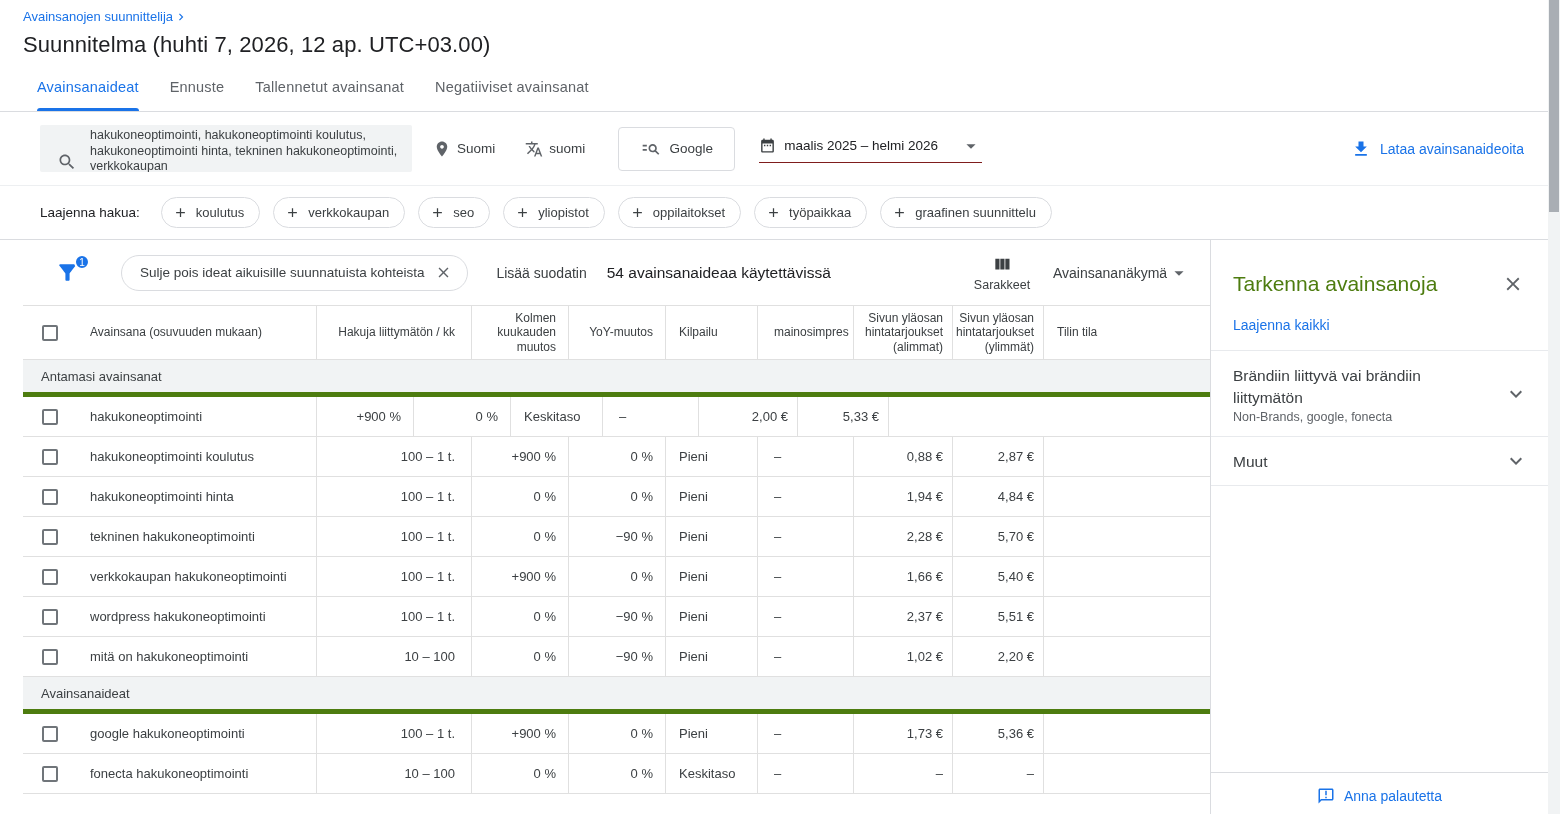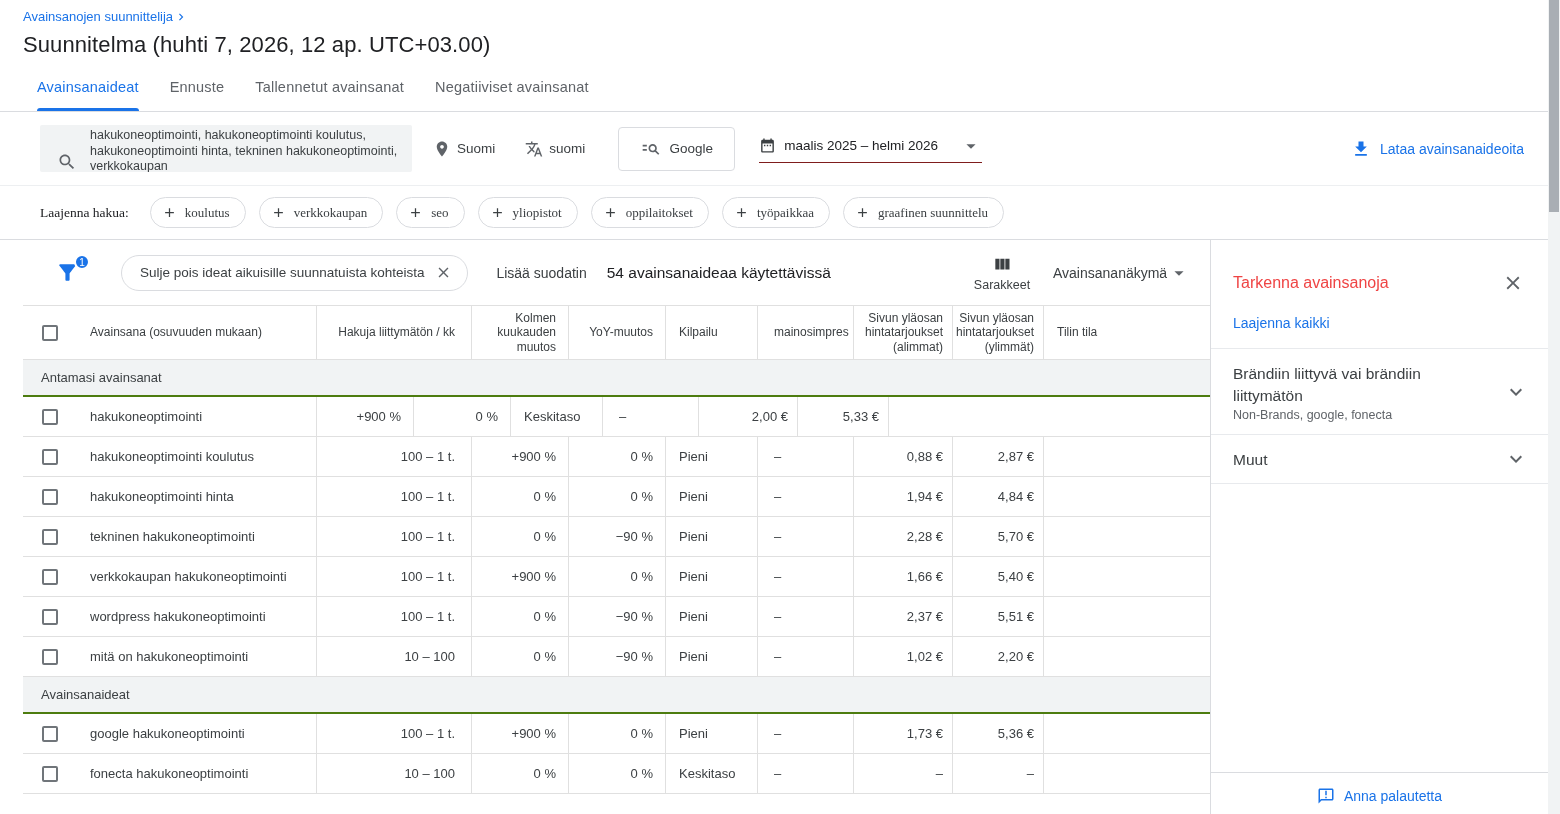--- a/index.html
+++ b/index.html
@@ -35,21 +35,21 @@
   .google-box .icon { font-size:20px; color:#5f6368; }
   .date-select { margin-left:24px; display:flex; align-items:center; gap:8px; padding:0 0 5px 0;
     border-bottom:1px solid #7f1d1d; font-size:13.5px; color:#202124; cursor:pointer; }
   .date-select .cal-ic { font-size:17px; color:#3c4043; }
   .date-select .dd-ic { font-size:22px; color:#5f6368; margin-left:14px; }
   .download-btn { position:absolute; right:36px; top:50%; transform:translateY(-50%);
     display:flex; align-items:center; gap:9px; color:#1a73e8; font-size:14px; font-weight:500; cursor:pointer; }
   .download-btn .icon { font-size:20px; }
 
   
-  .expand-row { height:54px; display:flex; align-items:center; padding-left:40px; border-bottom:1px solid #dadce0;font-family:Liberation Serif, serif; }
+  .expand-row { height:54px; display:flex; align-items:center; padding-left:40px; border-bottom:1px solid #dadce0; }
   .expand-label { font-size:13.5px; color:#202124; margin-right:21px; }
   .chips { display:flex; gap:13px; }
   .chip { height:31px; border:1px solid #dadce0; border-radius:16px; display:flex; align-items:center;
     gap:8px; padding:0 15px 0 11px; font-size:13px; color:#3c4043; cursor:pointer; background:#fff; }
   .chip .icon { font-size:15px; color:#3c4043; }
 
   
   .content { display:flex; height:578px; }
   .main { width:1210px; flex:none; }
 
@@ -82,28 +82,28 @@
   .c1 { width:241px; padding-left:15px; }
   .c2 { width:155px; padding-right:16px; }
   .c3 { width:97px; } .c4 { width:97px; }
   .c5 { width:92px; padding-left:13px; }
   .c6 { width:96px; padding-left:16px; }
   .c7 { width:99px; padding-right:9px; }
   .c8 { width:91px; padding-right:9px; }
   .c9 { width:167px; padding-left:13px; }
   .thead .c6 span { white-space:nowrap; }
   .checkbox { width:16px; height:16px; border:2px solid #70757a; border-radius:2px; background:#fff; cursor:pointer; flex:none; }
-  .sectionrow { height:37px; background:#f1f3f4; border-bottom:2px solid #4d7c0f;
+  .sectionrow { height:37px; background:#f1f3f4; border-bottom:5px solid #4d7c0f;
     display:flex; align-items:center; padding-left:18px; font-size:13px; color:#3c4043; }
   .trow { display:flex; height:40px; border-bottom:1px solid #e0e0e0; font-size:13px; color:#3c4043; }
 
   
   .panel { width:338px; border-left:1px solid #dadce0; position:relative; overflow:hidden; }
   .panel-head { display:flex; align-items:center; justify-content:space-between; padding:32px 24px 0 22px; }
-  .panel-title { font-size:16px; color:#ef4444; }
+  .panel-title { font-size:21px; color:#4d7c0f; }
   .panel-close { font-size:22px; color:#5f6368; cursor:pointer; }
   .expand-all { margin:21px 22px 17px; font-size:14px; color:#1a73e8; cursor:pointer; width:max-content; }
   .psection { position:relative; border-top:1px solid #e8eaed; padding:14px 56px 12px 22px; cursor:pointer; }
   .psection:last-child { border-bottom:1px solid #e8eaed; }
   .ps-title { font-size:15.5px; line-height:22px; color:#3c4043; max-width:245px; }
   .ps-sub { font-size:12.5px; color:#5f6368; margin-top:1px; }
   .chev { position:absolute; right:20px; top:50%; transform:translateY(-50%); font-size:24px; color:#5f6368; }
   .panel-footer { position:absolute; left:0; right:0; bottom:0; height:46px; border-top:1px solid #dadce0;
     display:flex; align-items:center; justify-content:center; background:#fff; }
   .feedback { display:flex; align-items:center; gap:9px; color:#1a73e8; font-size:14px; cursor:pointer; }

